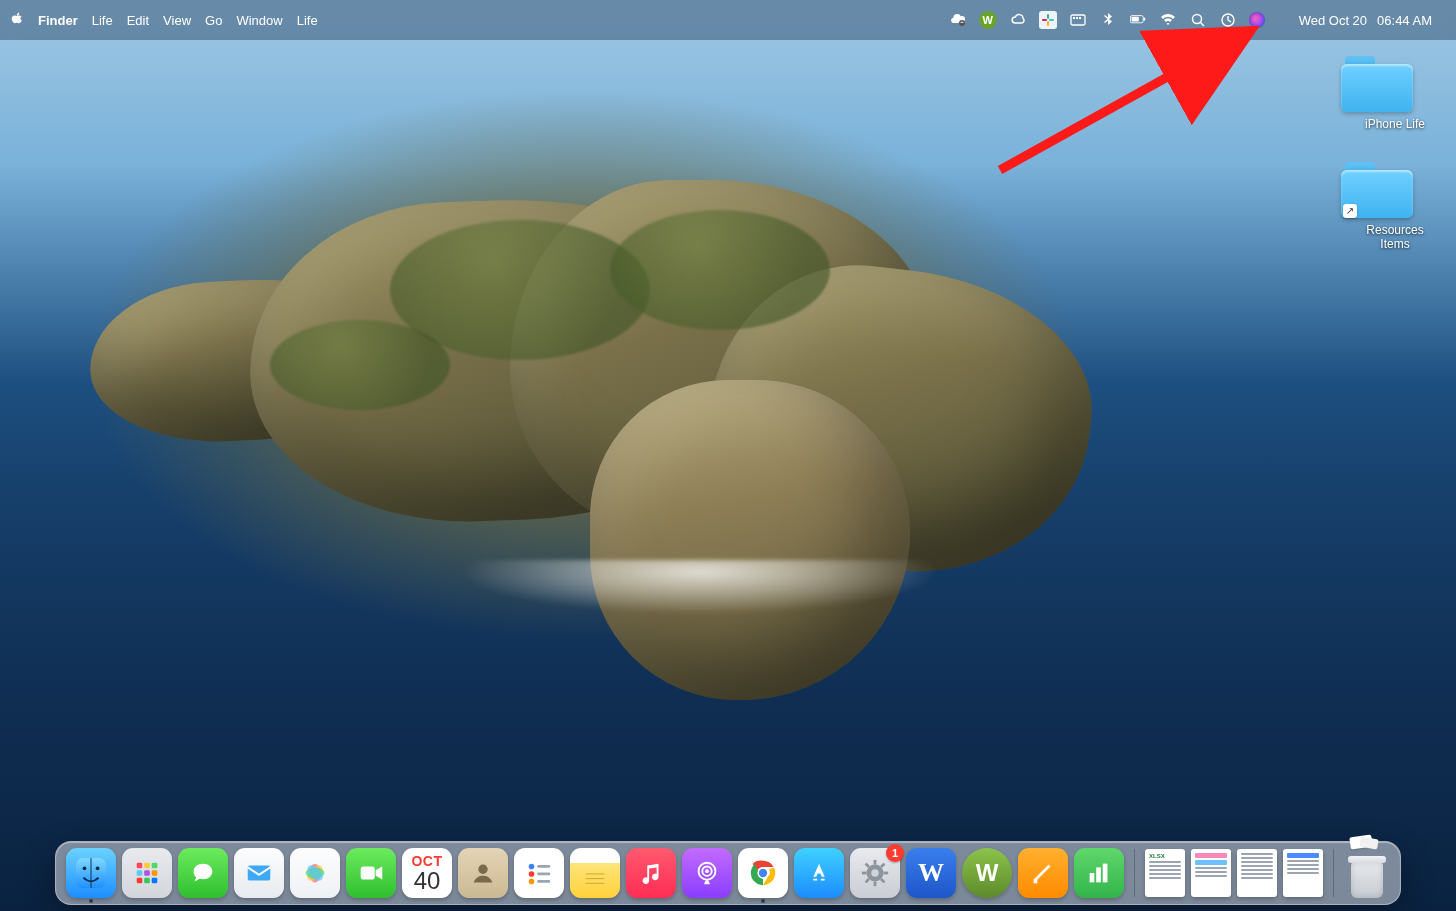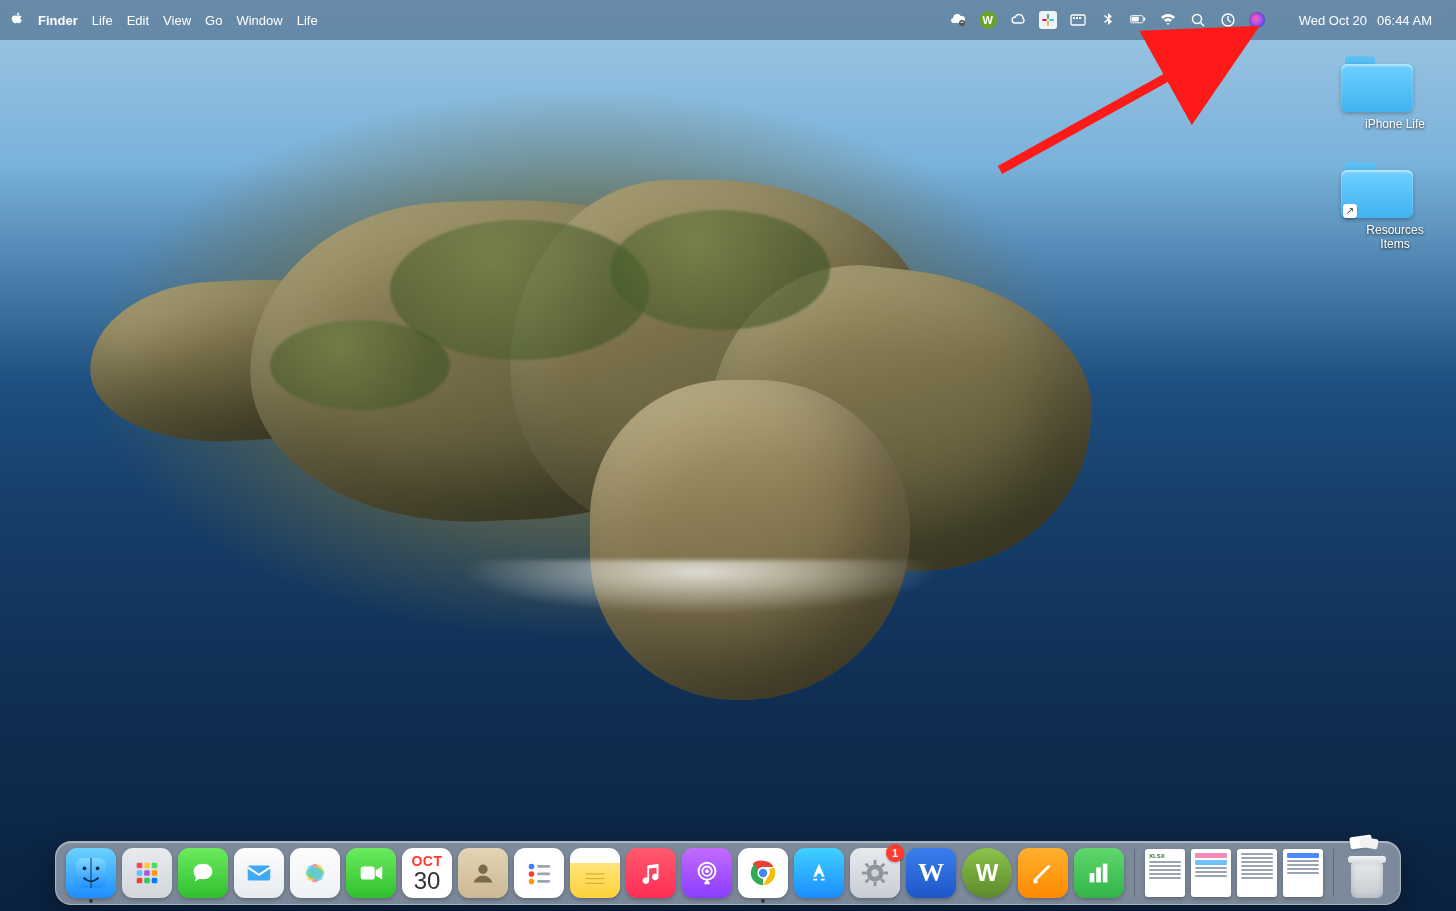--- a/index.html
+++ b/index.html
@@ -378,21 +378,21 @@
 
     <div class="tile" style="background:linear-gradient(#6beb5e,#2fbf2f)">
       <svg viewBox="0 0 32 32">
           <rect x="5" y="9" width="15" height="14" rx="3" fill="#fff"></rect>
           <path d="M21 13l7-4v14l-7-4z" fill="#fff"></path>
         </svg>
     </div>
 
     <div class="tile cal-tile" style="display:flex;">
       <div class="cal-top">OCT</div>
-      <div class="cal-day">30</div>
+      <div class="cal-day">40</div>
     </div>
 
     <div class="tile" style="background:linear-gradient(#e5d4b5,#cbb993)">
       <svg viewBox="0 0 32 32">
           <circle cx="16" cy="12" r="5" fill="#7a6a4c"></circle>
           <path d="M6 26c2-5 6-7 10-7s8 2 10 7" fill="#7a6a4c"></path>
         </svg>
     </div>
 
     <div class="tile" style="background:#fff">

